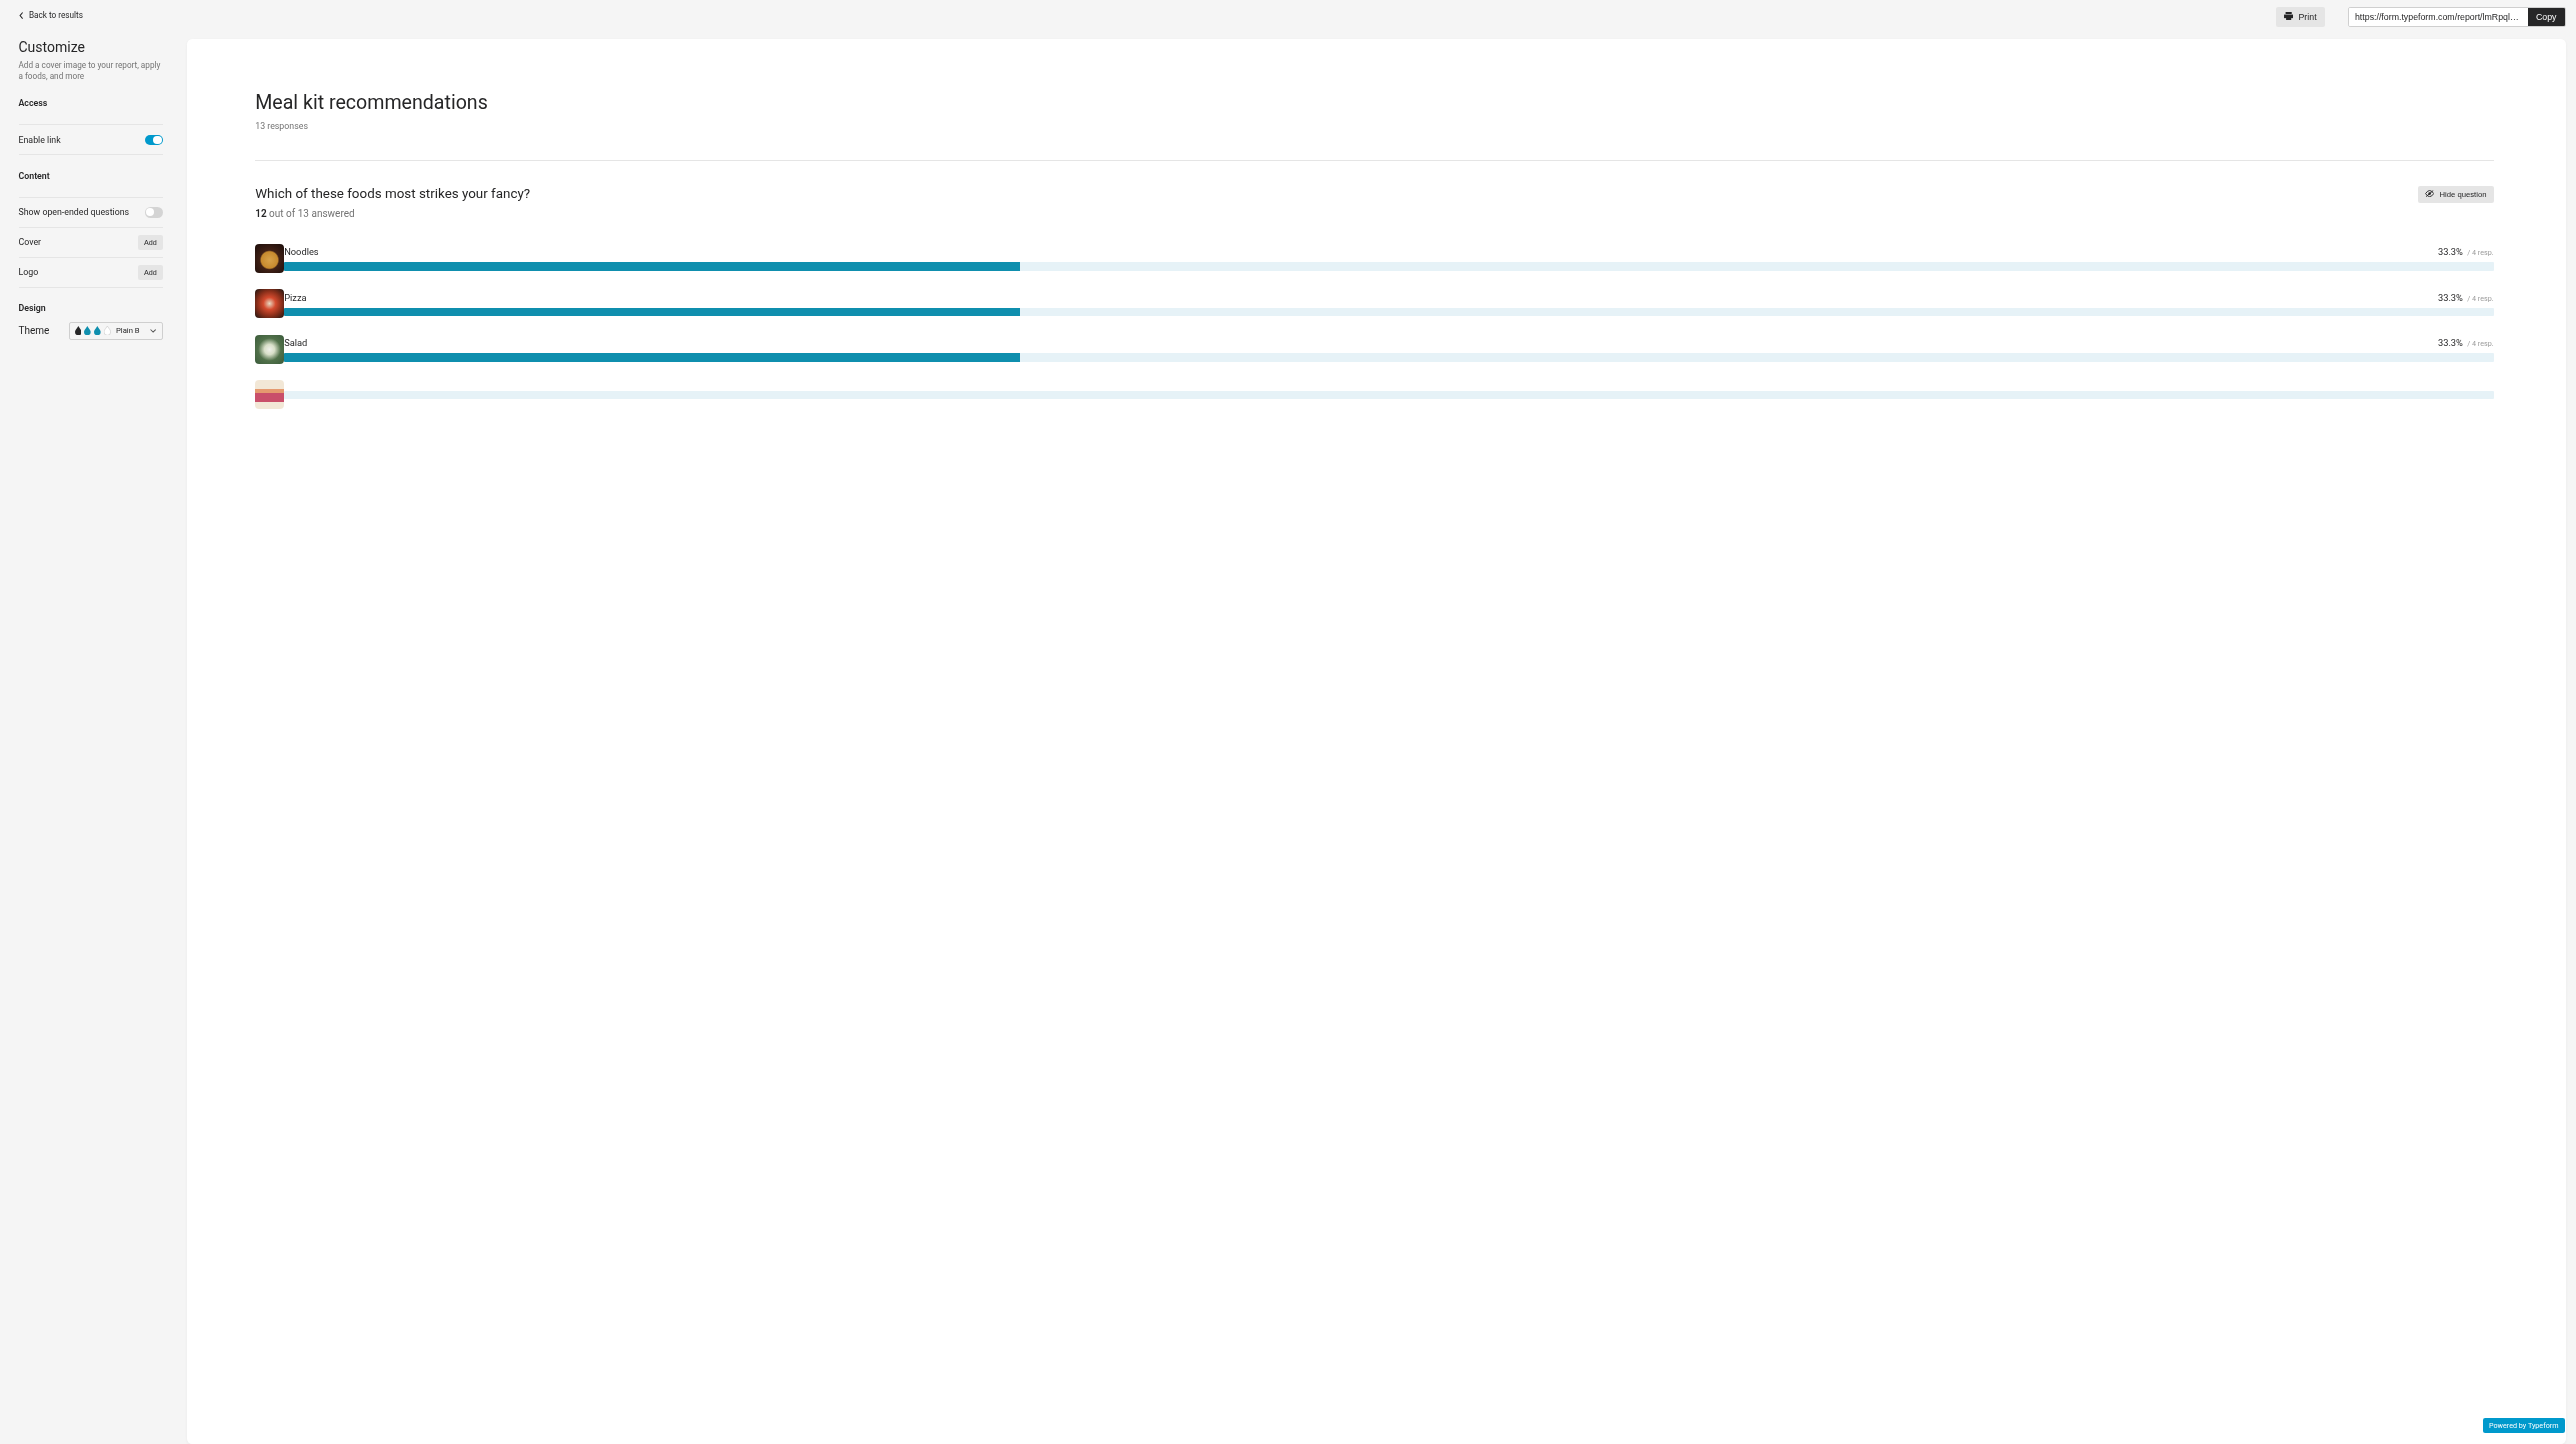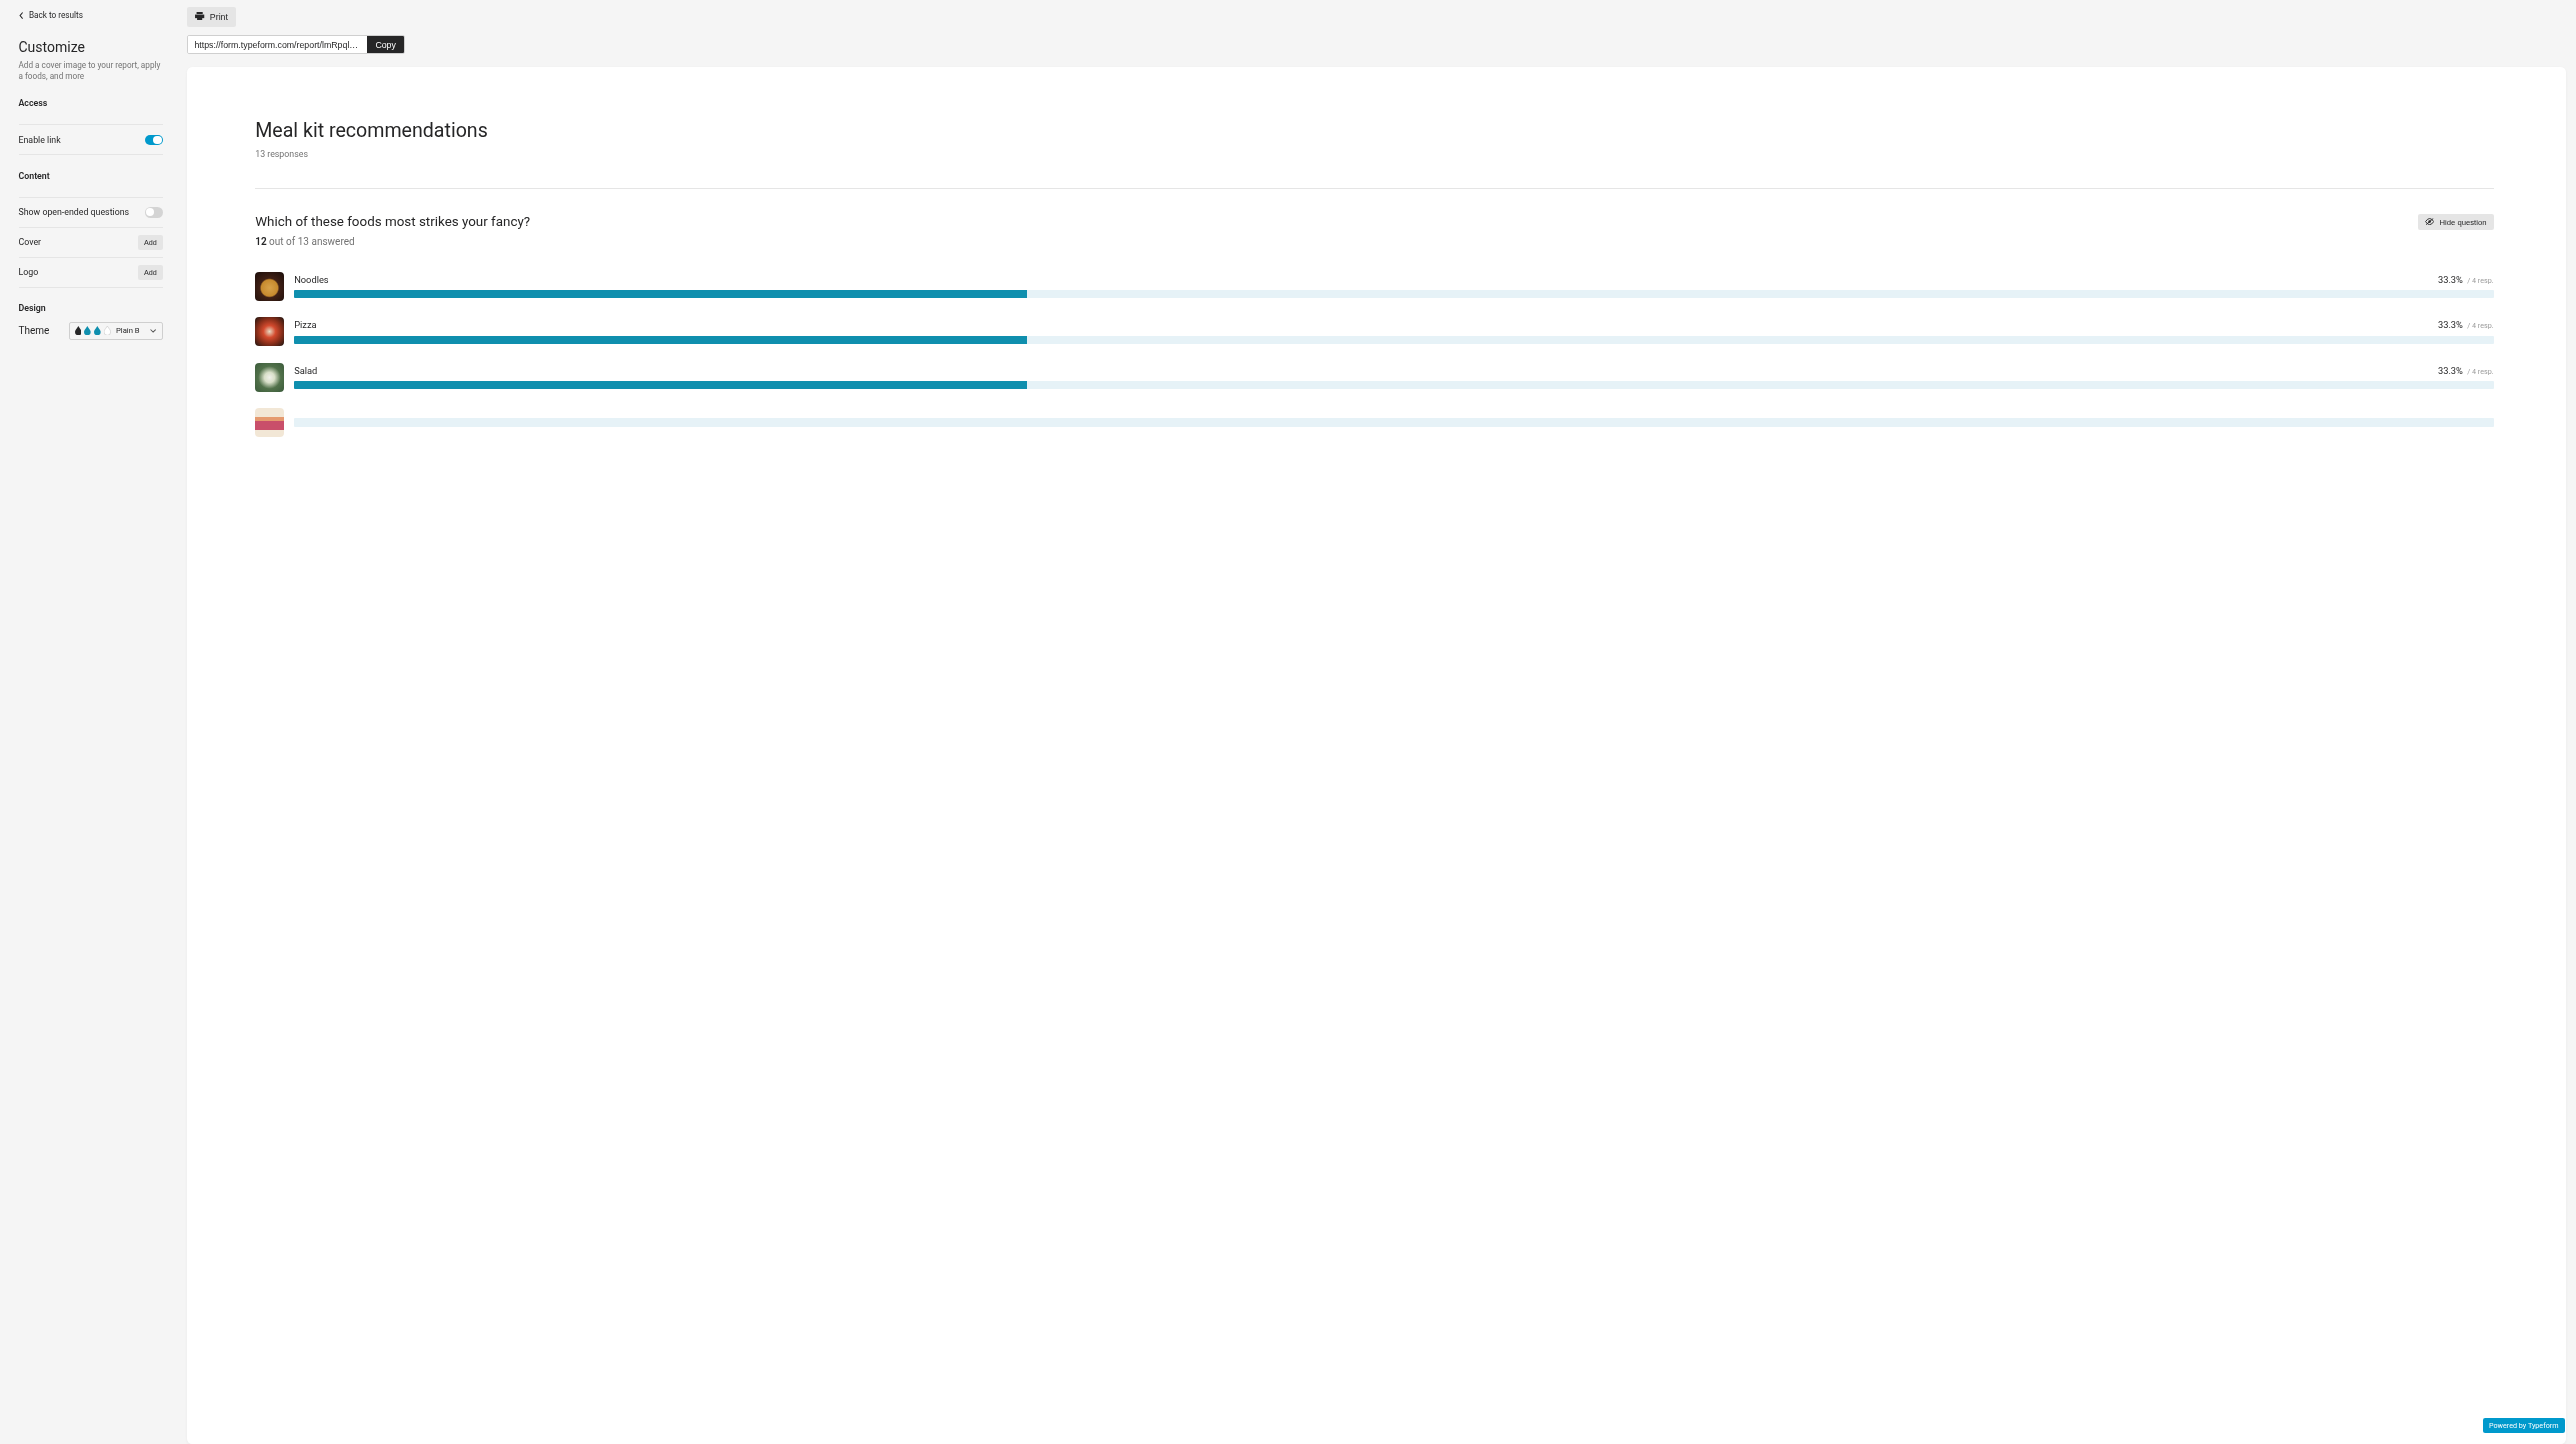--- a/index.html
+++ b/index.html
@@ -80,21 +80,21 @@
   .chev-down { margin-left: 3.1px; line-height:0; }
 
   
   .main {
     flex: 1; display:flex; flex-direction:column;
     padding: 7.2px 10.3px 0 6.2px;
     min-width: 0;
   }
   .toolbar {
     display:flex; justify-content:flex-end; align-items:flex-start;
-    gap: 8px; margin-bottom: 12.4px; flex-direction: column;
+    gap: 23px; margin-bottom: 12.4px;
   }
   .print-btn {
     display:inline-flex; align-items:center;
     background:#e5e5e5; border:none; border-radius:2.1px;
     height:19.6px; padding:0 8.2px; font-size:8.8px; color:#262627;
     cursor:pointer; gap:5.2px;
   }
   .url-box {
     display:flex; align-items:center; height:19.6px;
     border:0.5px solid #cfcfcf; border-radius:2.1px; overflow:hidden;
@@ -131,21 +131,21 @@
   .hide-btn {
     display:inline-flex; align-items:center; gap:5.2px;
     background:#e5e5e5; border:none; border-radius:2.1px;
     padding: 3.6px 7.2px; font-size:7.7px; color:#262627; cursor:pointer;
   }
   .q-sub { font-size:10px; color:#737373; margin-bottom: 25px; }
   .q-sub .strong { color:#262627; font-weight:600; }
 
   .answers { }
   .answer {
-    display:flex; align-items:center; gap:10px;
+    display:flex; align-items:center; gap:0;
     margin-bottom: 16.5px;
     justify-content: center;
   }
   .thumb {
     width:29px; height:29px; border-radius:4.1px; flex-shrink:0;
   }
   .answer-body { flex:1; min-width:0; }
   .answer-top {
     display:flex; align-items:baseline; justify-content:space-between;
     margin-bottom:5.2px;

